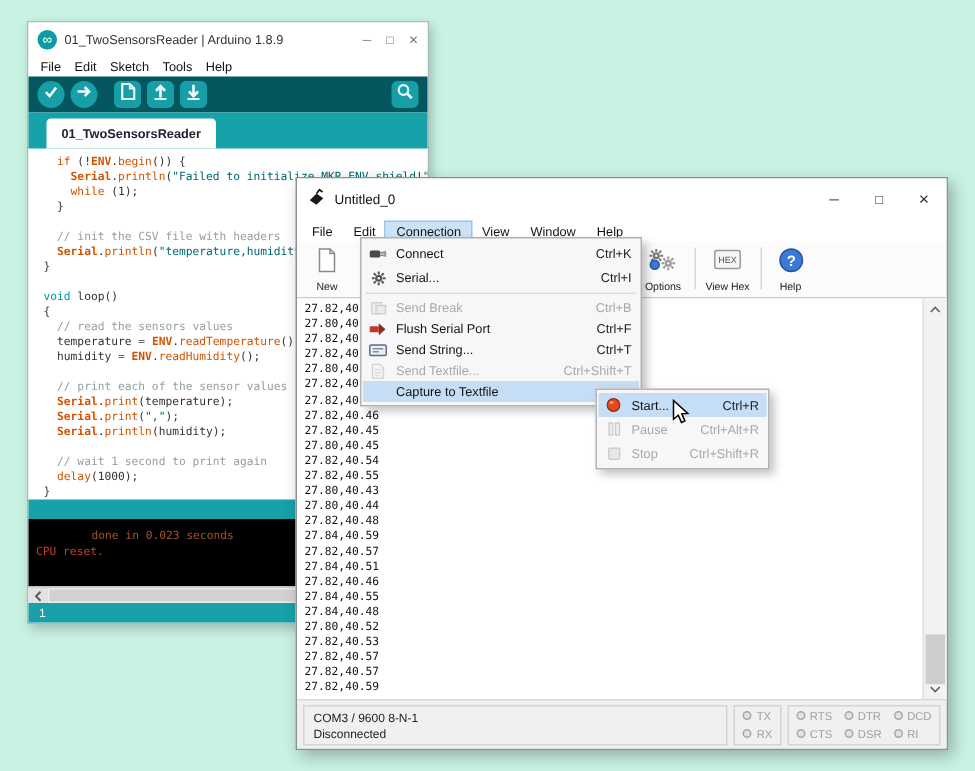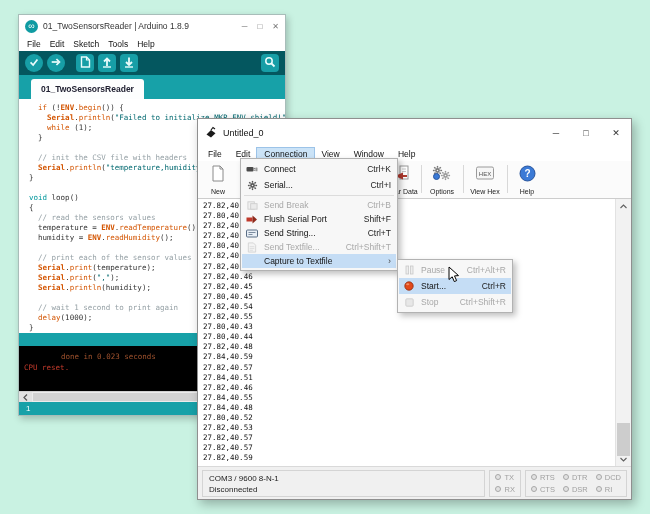--- a/index.html
+++ b/index.html
@@ -61,21 +61,21 @@
   .c-panel { border: 1px solid #d4d4d4; height: 27px; background: #f0f0f0; }
   .c-info { flex: 1; padding: 2px 6px; font-size: 8px; color: #222; line-height: 11px; }
   .c-ledpanel { display: flex; align-items: center; gap: 8px; padding: 0 5px; }
   .c-ledcol { display: flex; flex-direction: column; justify-content: center; gap: 3px; }
   .c-ledrow { display: flex; align-items: center; gap: 3px; }
   .led-dot { width: 6px; height: 6px; border-radius: 50%; background: #e2e2e2; border: 1px solid #a8a8a8; }
   .led-label { font-size: 7.5px; color: #a0a0a0; }
 
   
   .menu-panel { position: absolute; background: #f7f7f7; border: 1px solid #b2b2b2; box-shadow: 3px 3px 6px rgba(0,0,0,.25); padding: 2px 1px; z-index: 50; }
-  #conn-menu { left: 240px; top: 158px; width: 158px; }
+  #conn-menu { left: 240px; top: 158px; width: 188px; }
   #capture-submenu { left: 397px; top: 259px; width: 116px; z-index: 55; }
   .m-row { display: flex; align-items: center; height: 14px; padding: 0 5px 0 3px; font-size: 8.5px; color: #111; }
   .m-row.tall { height: 16px; }
   #capture-submenu .m-row { height: 16px; }
   .m-row.hl { background: #c5ddf5; }
   .m-row.off { color: #a8a8a8; }
   .m-row.off .m-short { color: #a8a8a8; }
   .m-icon { width: 14px; display: flex; align-items: center; justify-content: center; flex-shrink: 0; }
   .m-row.off .m-icon { opacity: .5; }
   .m-label { flex: 1; padding-left: 5px; white-space: nowrap; }
@@ -406,21 +406,21 @@
         <div class="m-short">Ctrl+B</div>
       </div>
       <div class="m-row">
         <div class="m-icon">
           <svg width="12" height="11" viewBox="0 0 12 11">
             <rect x="0.5" y="3.5" width="6" height="4" fill="#c0392b"></rect>
             <path d="M6.5 1.5 L11 5.5 L6.5 9.5 Z" fill="#8e2a1b"></path>
           </svg>
         </div>
         <div class="m-label">Flush Serial Port</div>
-        <div class="m-short">Shift+F</div>
+        <div class="m-short">Ctrl+F</div>
       </div>
       <div class="m-row">
         <div class="m-icon">
           <svg width="12" height="11" viewBox="0 0 12 11">
             <rect x="0.5" y="2" width="11" height="7" rx="1" fill="#e8eef5" stroke="#5a6e85"></rect>
             <line x1="2.5" y1="4.5" x2="9.5" y2="4.5" stroke="#7c8da0"></line>
             <line x1="2.5" y1="6.5" x2="6.5" y2="6.5" stroke="#7c8da0"></line>
           </svg>
         </div>
         <div class="m-label">Send String...</div>
@@ -440,39 +440,39 @@
       </div>
       <div class="m-row hl">
         <div class="m-icon"></div>
         <div class="m-label">Capture to Textfile</div>
         <div class="m-short"></div>
         <div class="m-arrow">›</div>
       </div>
     </div>
 
   <div class="menu-panel" id="capture-submenu">
+      <div class="m-row tall hl">
+        <div class="m-icon">
+          <svg width="10" height="10" viewBox="0 0 10 10">
+            <circle cx="5" cy="5" r="4.2" fill="#e2491b" stroke="#8e2a0d" stroke-width="0.8"></circle>
+            <ellipse cx="3.7" cy="3.3" rx="1.6" ry="1" fill="#f79a6f" opacity="0.85"></ellipse>
+          </svg>
+        </div>
+        <div class="m-label">Start...</div>
+        <div class="m-short">Ctrl+R</div>
+      </div>
       <div class="m-row tall off">
         <div class="m-icon">
           <svg width="9" height="10" viewBox="0 0 9 10">
             <rect x="1" y="1" width="2.6" height="8" fill="#e4e4e4" stroke="#9a9a9a" stroke-width="0.8"></rect>
             <rect x="5.4" y="1" width="2.6" height="8" fill="#e4e4e4" stroke="#9a9a9a" stroke-width="0.8"></rect>
           </svg>
         </div>
         <div class="m-label">Pause</div>
         <div class="m-short">Ctrl+Alt+R</div>
-      </div>
-      <div class="m-row tall hl">
-        <div class="m-icon">
-          <svg width="10" height="10" viewBox="0 0 10 10">
-            <circle cx="5" cy="5" r="4.2" fill="#e2491b" stroke="#8e2a0d" stroke-width="0.8"></circle>
-            <ellipse cx="3.7" cy="3.3" rx="1.6" ry="1" fill="#f79a6f" opacity="0.85"></ellipse>
-          </svg>
-        </div>
-        <div class="m-label">Start...</div>
-        <div class="m-short">Ctrl+R</div>
       </div>
       <div class="m-row tall off">
         <div class="m-icon">
           <svg width="9" height="9" viewBox="0 0 9 9">
             <rect x="0.8" y="0.8" width="7.4" height="7.4" rx="1" fill="#d8d8d8" stroke="#9a9a9a" stroke-width="0.8"></rect>
           </svg>
         </div>
         <div class="m-label">Stop</div>
         <div class="m-short">Ctrl+Shift+R</div>
       </div>

